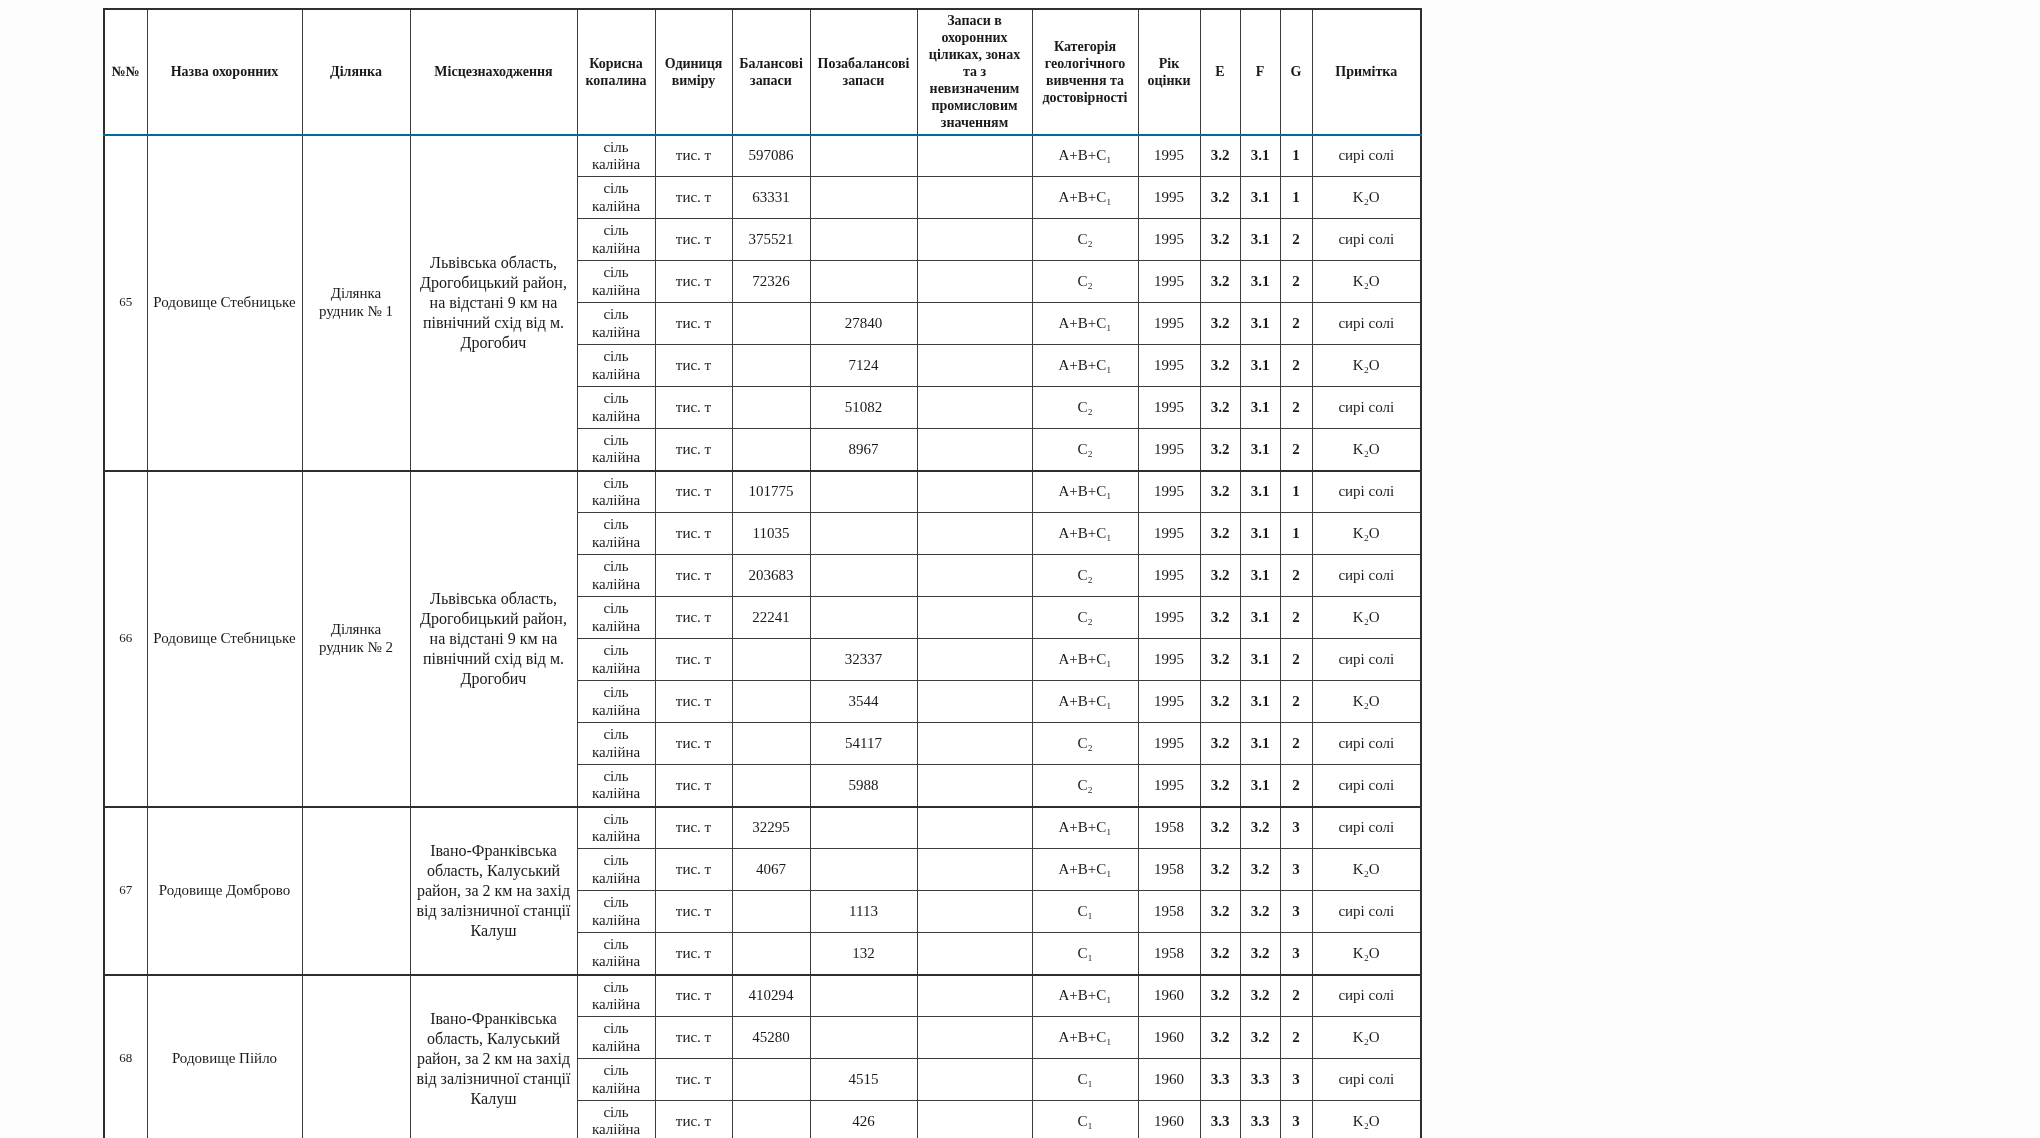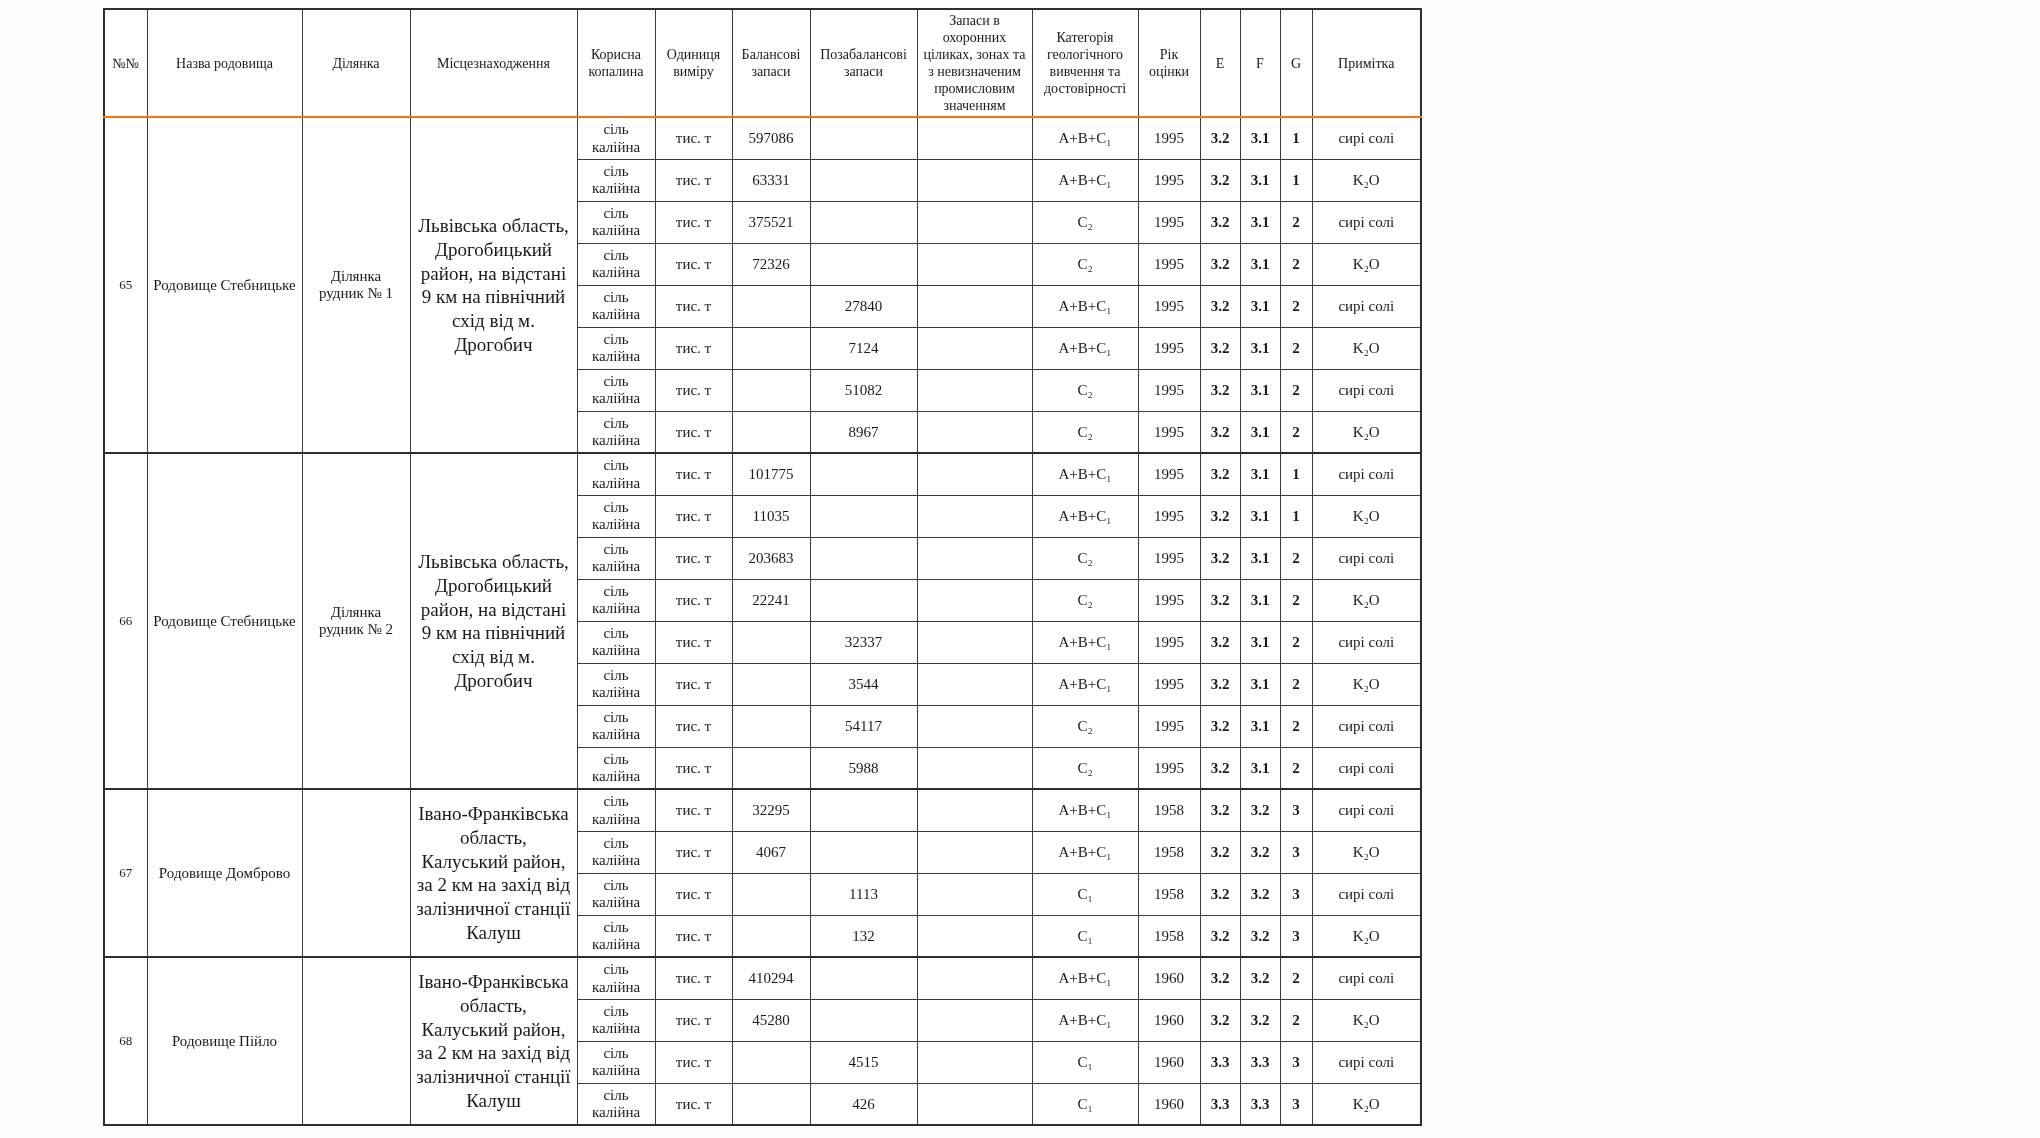--- a/index.html
+++ b/index.html
@@ -28,39 +28,39 @@
   }
   th, td {
     border: 1px solid #3c3c3c;
     text-align: center;
     vertical-align: middle;
     padding: 2px 4px;
     box-sizing: border-box;
     word-wrap: break-word;
   }
   thead th {
-    font-weight: normal;
+    font-weight: bold;
     font-size: 14px;
     line-height: 1.22;
     height: 104px;
-    border-bottom: 2px solid #f97316;
+    border-bottom: 2px solid #0369a1;
   }
   tbody td {
     font-size: 15px;
     line-height: 1.15;
     height: 42px;
   }
   tr.block-start td {
     border-top: 2px solid #2e2e2e;
   }
   td.col-e, td.col-f, td.col-g {
     font-weight: bold;
   }
   td.col-num { font-size: 13px; }
-  td.col-location { font-size: 19px; line-height: 1.25; }
+  td.col-location { font-size: 16px; line-height: 1.25; }
 </style>
 </head>
 <body>
 
 <div class="page">
   <table class="deposits">
     <colgroup>
       <col style="width:43px">
         <col style="width:155px">
         <col style="width:108px">
@@ -73,21 +73,21 @@
         <col style="width:106px">
         <col style="width:62px">
         <col style="width:40px">
       <col style="width:40px">
         <col style="width:32px">
         <col style="width:109px">
     </colgroup>
     <thead>
       <tr>
         <th>№№</th>
-        <th>Назва родовища</th>
+        <th>Назва охоронних</th>
         <th>Ділянка</th>
         <th>Місцезнаходження</th>
         <th>Корисна копалина</th>
         <th>Одиниця виміру</th>
         <th>Балансові запаси</th>
         <th>Позабалансові запаси</th>
         <th>Запаси в охоронних ціликах, зонах та з невизначеним промисловим значенням</th>
         <th>Категорія геологічного вивчення та достовірності</th>
         <th>Рік оцінки</th>
         <th>E</th>

